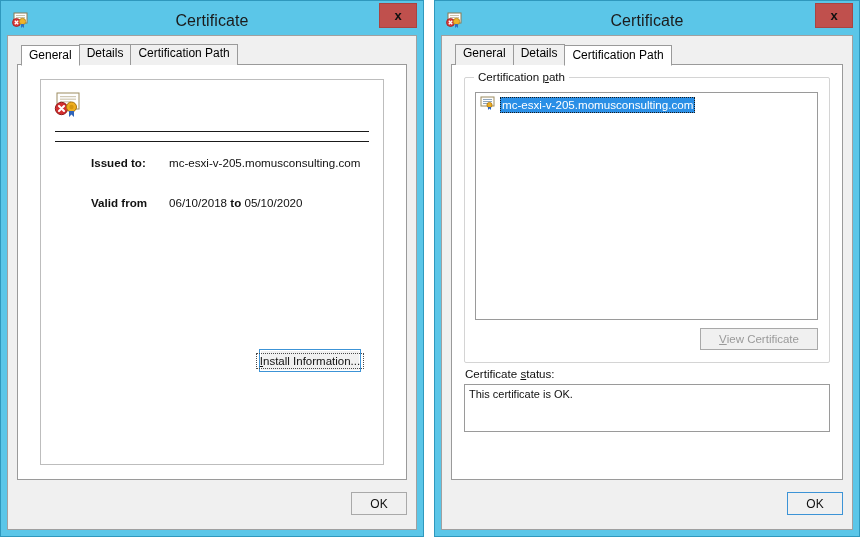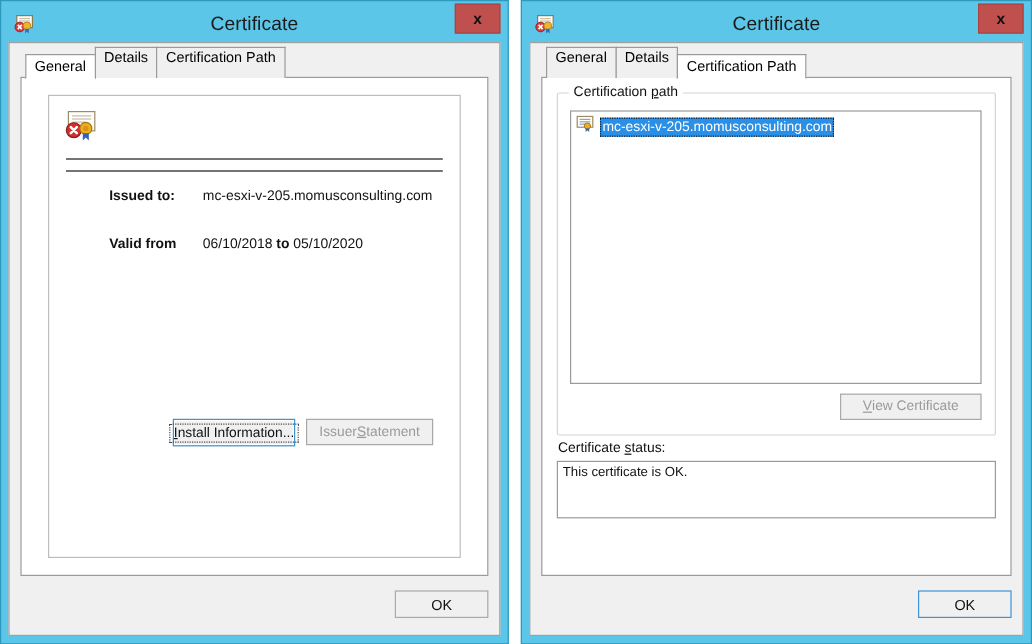--- a/index.html
+++ b/index.html
@@ -75,21 +75,21 @@
   .tabstrip {
     position: relative;
     height: 21px;
     flex: 0 0 21px;
     display: flex;
     align-items: flex-end;
     padding-left: 4px;
     z-index: 3;
   }
   .tab {
-    height: 26px;
+    height: 21px;
     line-height: 17px;
     padding: 0 7px;
     font-size: 12px;
     color: #000;
     background: #f0f0f0;
     border: 1px solid #9a9a9a;
     border-bottom: none;
     margin-right: -1px;
     cursor: default;
     white-space: nowrap;
@@ -202,21 +202,21 @@
 
   
   .footer {
     flex: 0 0 40px;
     height: 40px;
     position: relative;
   }
   .btn-ok {
     position: absolute;
     right: 0px; top: 12px;
-    width: 78px; height: 23px;
+    width: 56px; height: 23px;
     font-size: 12px;
   }
   .btn-ok.okfocus { border: 1px solid #3c93d6; }
   .group-label {
     position: absolute;
     left: 9px; top: -8px;
     background: #ffffff;
     padding: 0 4px;
     font-size: 11.6px;
     color: #0f0f0f;
@@ -351,25 +351,20 @@
             </div>
           </div>
 
           <div class="btn-row-general">
             <div class="btn btn-install focus">
               <span class="inner">
                   <span class="u">I</span>
                   <span>nstall Information...</span>
                 </span>
             </div>
-            <div class="btn btn-issuer disabled">
-              <span>Issuer </span>
-                <span class="u">S</span>
-                <span>tatement</span>
-            </div>
           </div>
 
         </div>
       </div>
 
       <div class="footer">
         <div class="btn btn-ok">OK</div>
       </div>
 
     </div>

